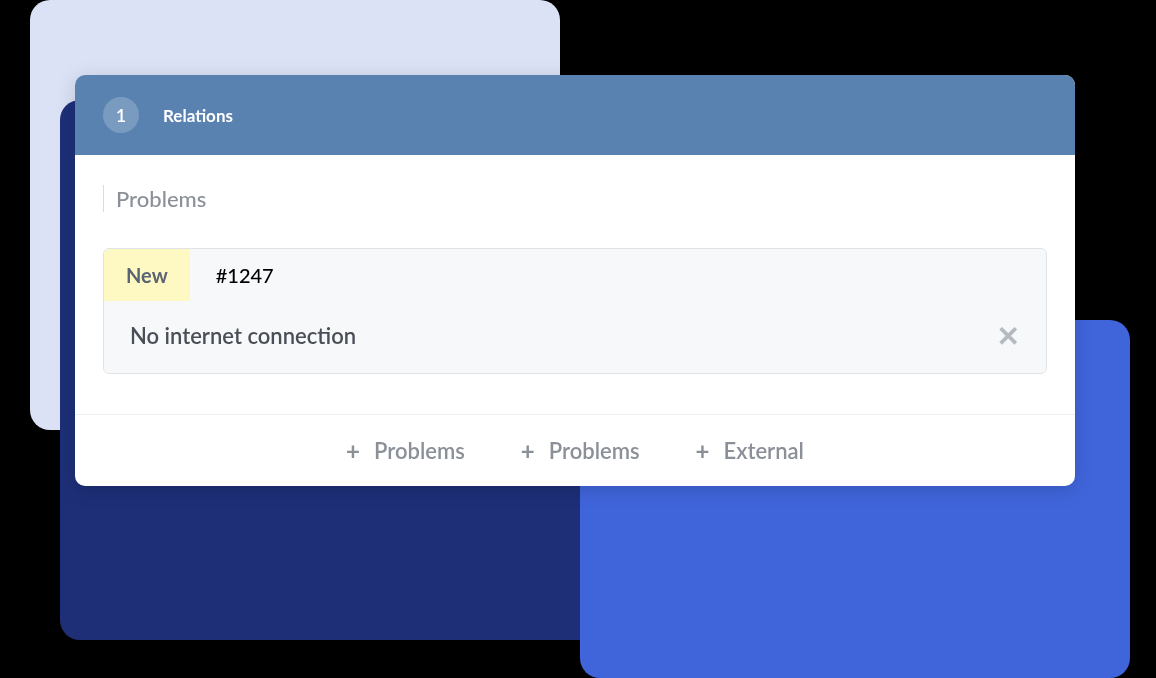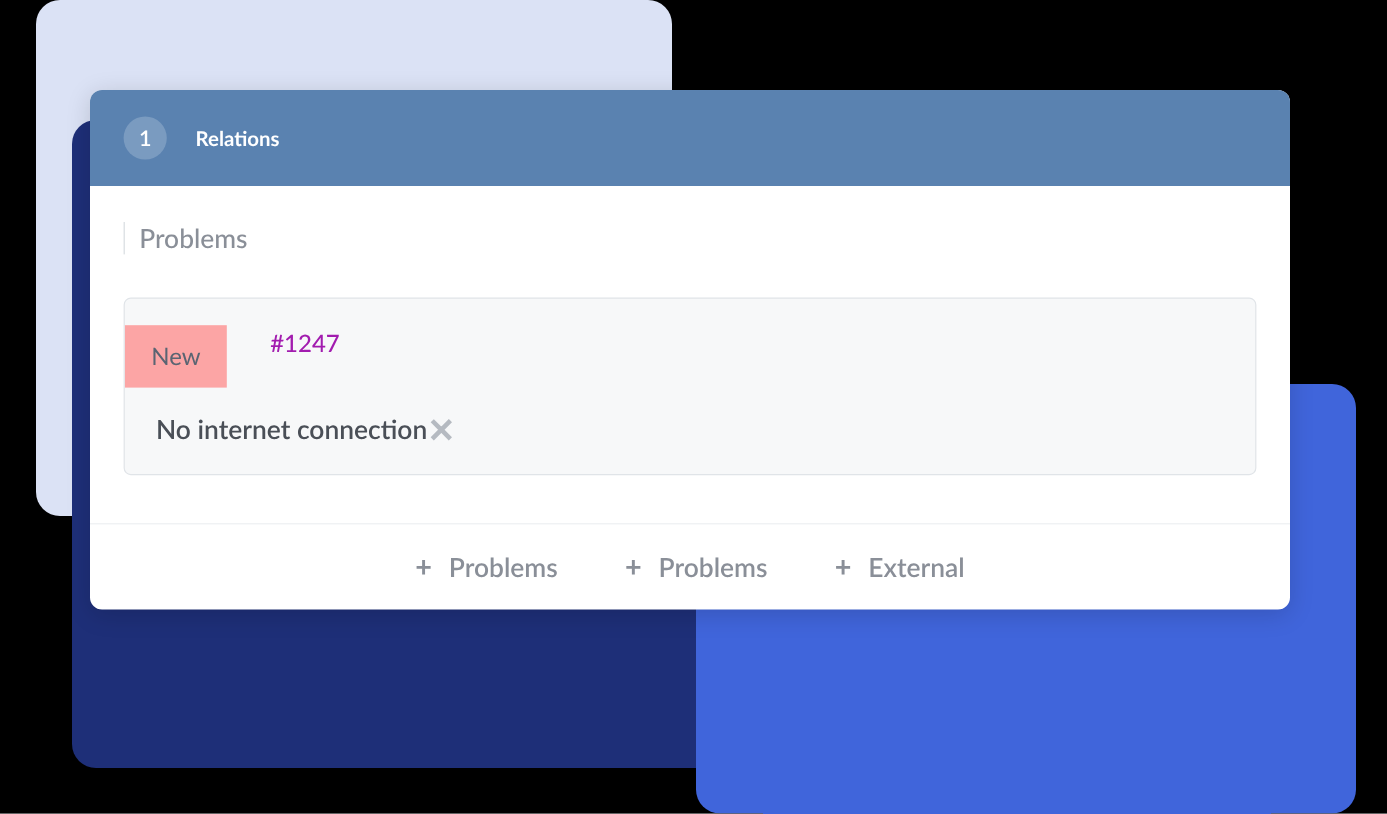--- a/index.html
+++ b/index.html
@@ -92,36 +92,36 @@
       border-radius: 6px;
       background: #f7f8f9;
       overflow: hidden;
       margin-bottom: 40px;
     }
     .item-card-head {
       display: flex;
       align-items: center;
     }
     .item-status {
-      background: #fca5a5;
+      background: #fef9c3;
       color: #5a6472;
       font-size: 20px;
-      font-weight: 400;
+      font-weight: 700;
       padding: 14px 22px;
-      margin-top: 22px;
     }
     .item-id {
-      color: #a21caf;
+      color: #000000;
       font-size: 20px;
       font-weight: 500;
-      padding: 14px 36px;
+      padding: 14px 26px;
     }
     .item-card-body {
       display: flex;
       align-items: center;
+      justify-content: space-between;
       padding: 20px 26px 24px 26px;
     }
     .item-title {
       color: #4a4f57;
       font-size: 22px;
       font-weight: 600;
     }
     .close-btn {
       color: #b5bac1;
       font-size: 28px;

